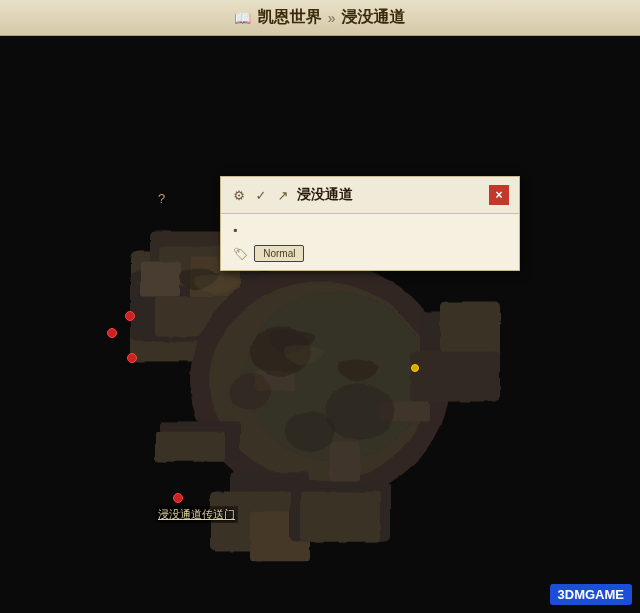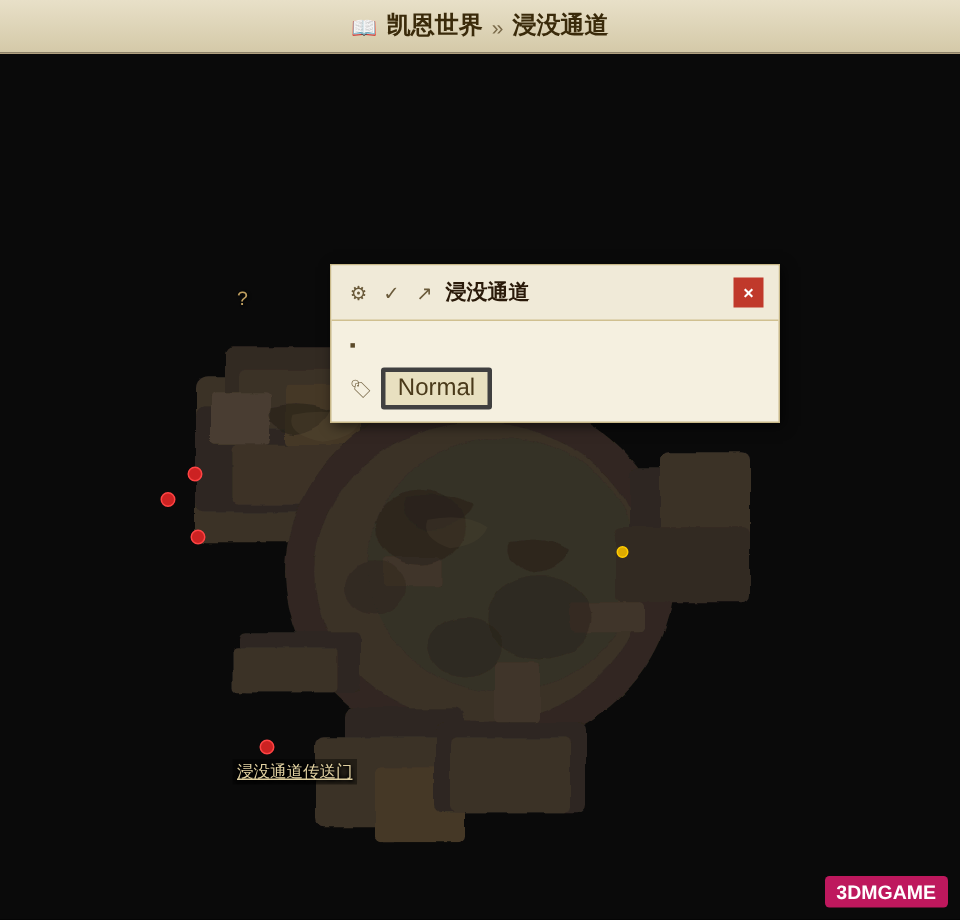--- a/index.html
+++ b/index.html
@@ -155,23 +155,23 @@
       margin-top: 4px;
     }
 
     .tag-icon {
       color: #7a6a4a;
       font-size: 12px;
     }
 
     .tag-badge {
       background: #e8e0c0;
-      border: 3px solid #404040;
+      border: 1px solid #404040;
       padding: 2px 8px;
-      font-size: 16px;
+      font-size: 10px;
       color: #4a3a1a;
       border-radius: 2px;
     }
 
     
     .map-label {
       position: absolute;
       color: #e0d0a0;
       font-size: 11px;
       text-shadow: 1px 1px 2px #000, -1px -1px 2px #000;
@@ -204,21 +204,21 @@
 
     
     #watermark {
       position: absolute;
       bottom: 8px;
       right: 8px;
       z-index: 30;
     }
 
     .watermark-badge {
-      background: #be185d;
+      background: #1d4ed8;
       color: white;
       padding: 3px 8px;
       font-size: 13px;
       font-weight: bold;
       border-radius: 3px;
       font-family: Arial, sans-serif;
     }
   </style>
 </head>
 <body>

